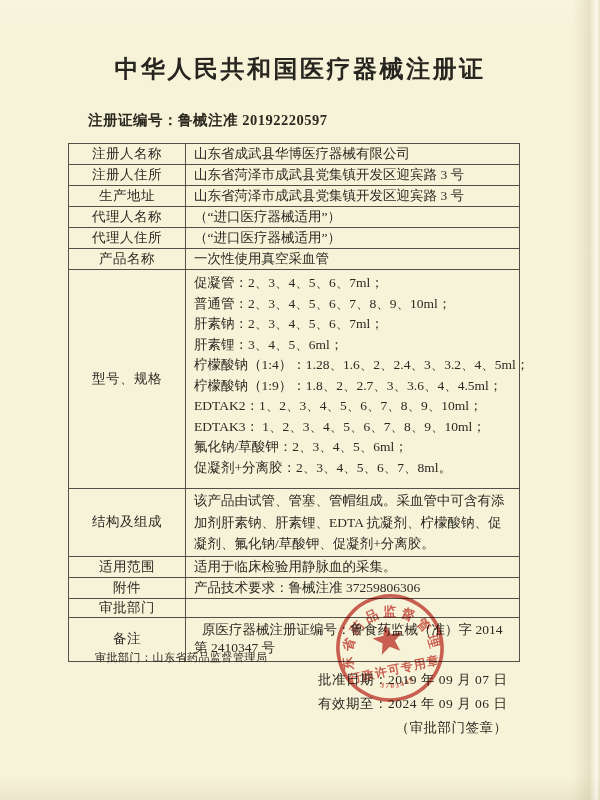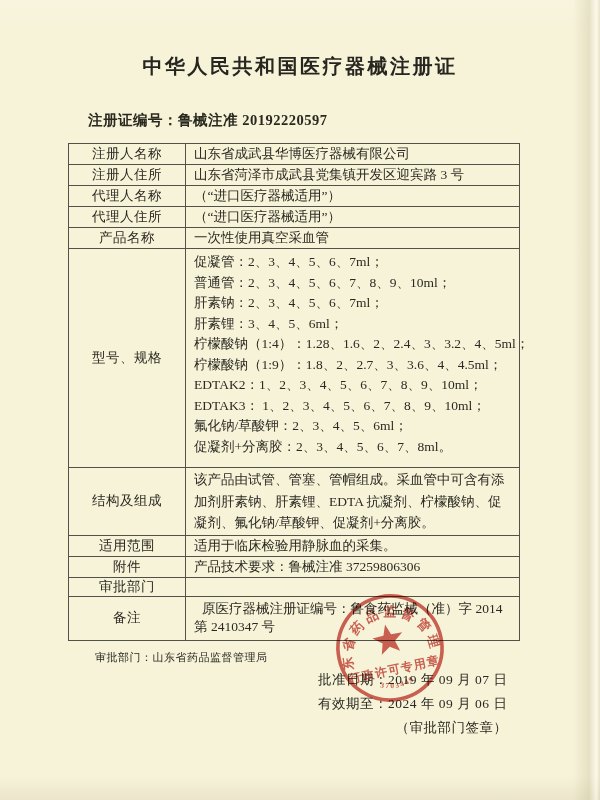--- a/index.html
+++ b/index.html
@@ -14,21 +14,21 @@
   .page{
     position:absolute;inset:0;
     background:
       linear-gradient(90deg, rgba(0,0,0,0) 95.5%, rgba(170,158,118,.22) 98.2%, rgba(255,255,255,.45) 99.4%, rgba(190,178,138,.25) 100%),
       linear-gradient(180deg, rgba(255,255,255,.12) 0%, rgba(0,0,0,0) 4%, rgba(0,0,0,0) 97%, rgba(160,148,110,.14) 100%),
       #f7f3d9;
   }
   .doc-title{
     position:absolute;top:53px;left:0;width:100%;
     text-align:center;
-    font-size:20px;font-weight:600;letter-spacing:2.5px;
+    font-size:24px;font-weight:600;letter-spacing:2.5px;
     color:#26251f;
   }
   .cert-no-line{
     position:absolute;left:88px;top:111px;
     font-size:14.5px;font-weight:600;letter-spacing:.5px;
     color:#2a291f;
   }
   table.cert-table{
     position:absolute;left:68px;top:143px;
     width:452px;
@@ -89,20 +89,24 @@
         <col style="width:117px">
         <col>
       </colgroup>
     <tbody>
       <tr style="height:21px">
         <td class="lbl">注册人名称</td>
         <td class="val">山东省成武县华博医疗器械有限公司</td>
       </tr>
       <tr style="height:21px">
         <td class="lbl">注册人住所</td>
+        <td class="val">山东省菏泽市成武县党集镇开发区迎宾路 3 号</td>
+      </tr>
+      <tr style="height:21px">
+        <td class="lbl">生产地址</td>
         <td class="val">山东省菏泽市成武县党集镇开发区迎宾路 3 号</td>
       </tr>
       <tr style="height:21px">
         <td class="lbl">代理人名称</td>
         <td class="val">（“进口医疗器械适用”）</td>
       </tr>
       <tr style="height:21px">
         <td class="lbl">代理人住所</td>
         <td class="val">（“进口医疗器械适用”）</td>
       </tr>

